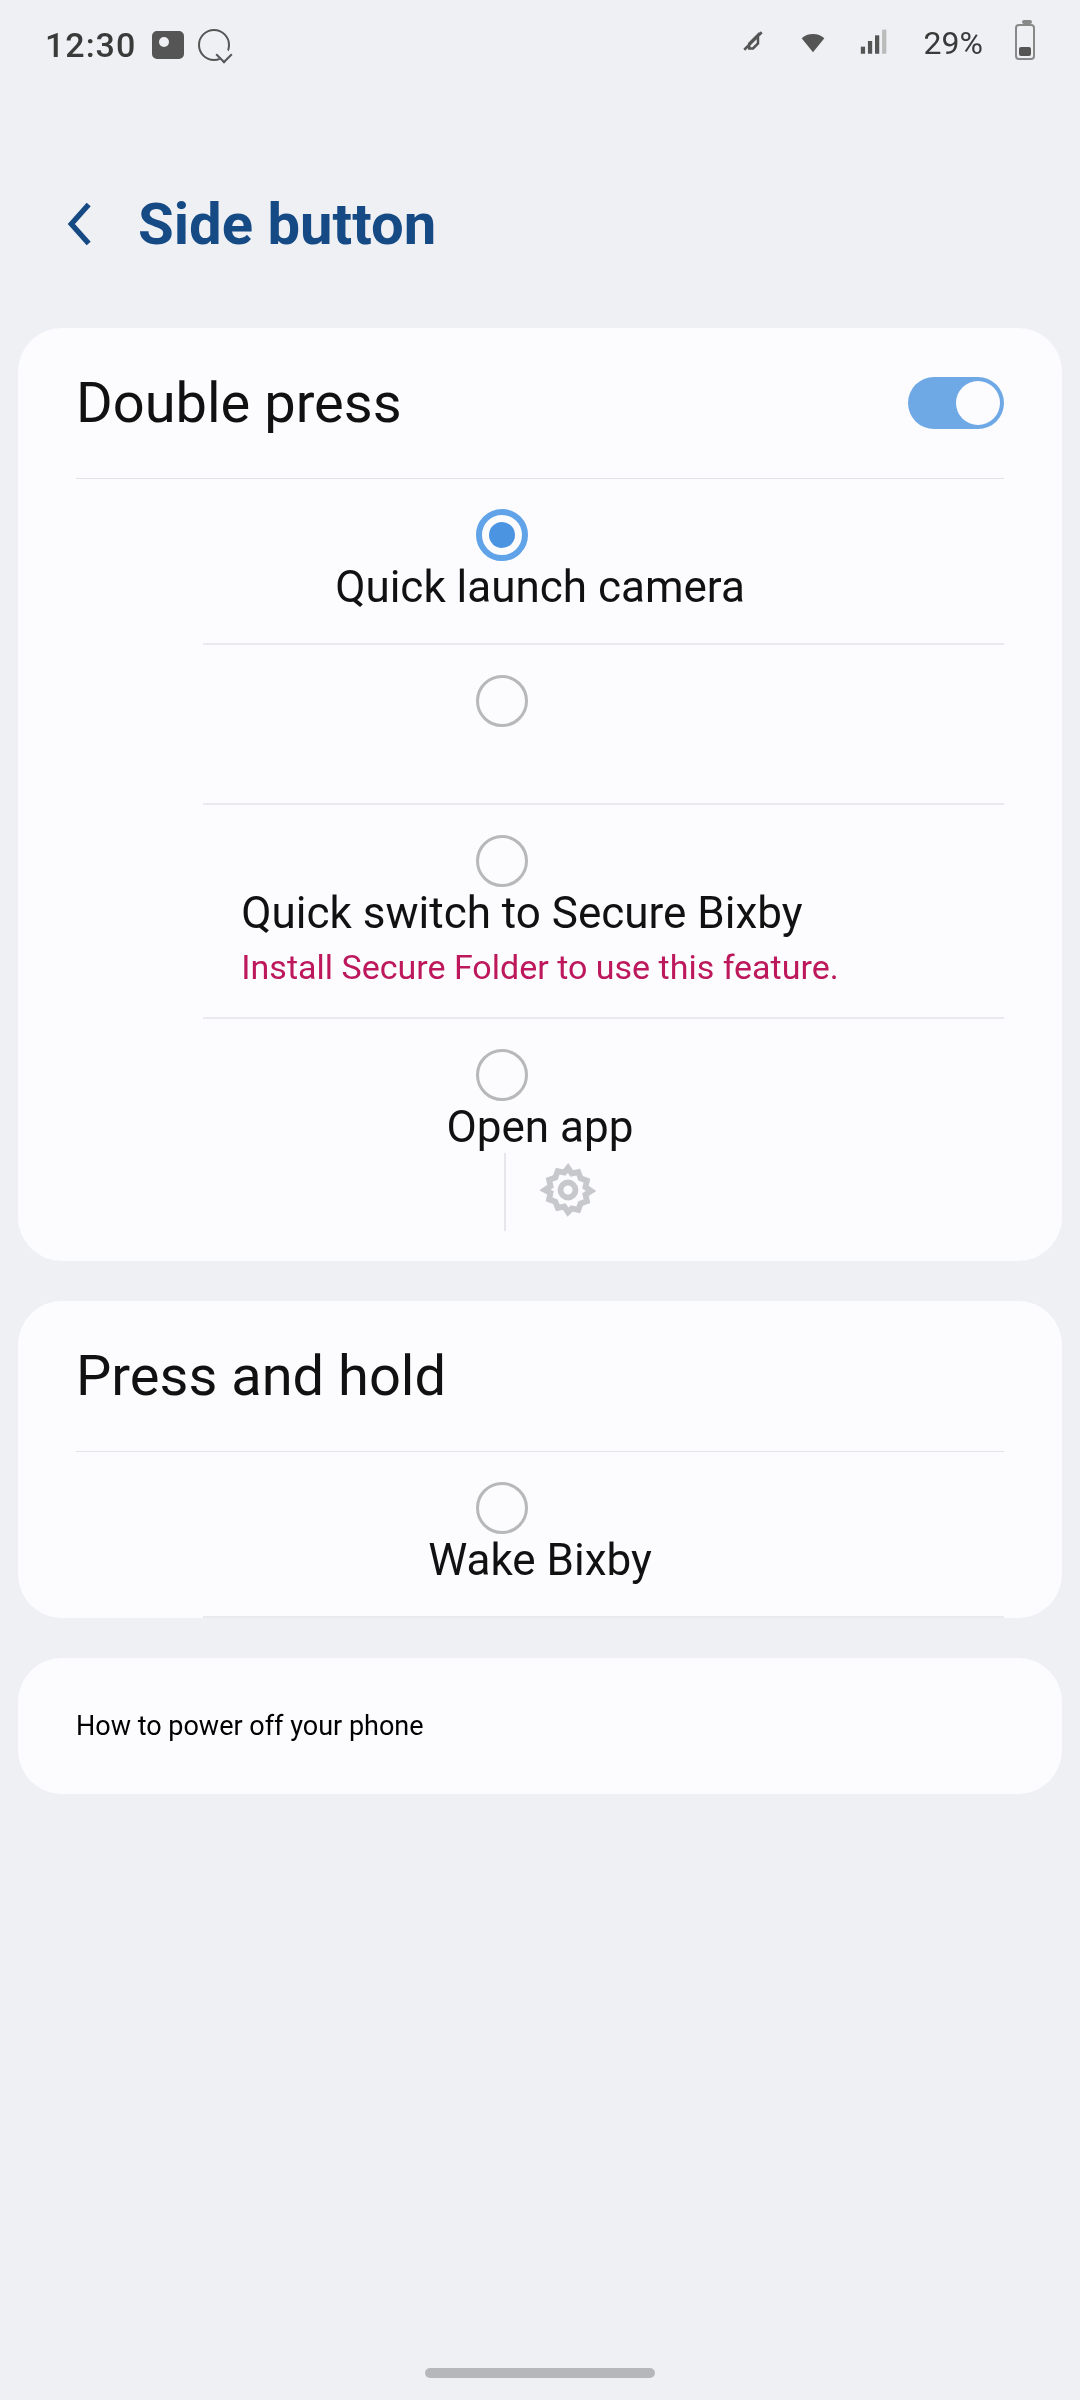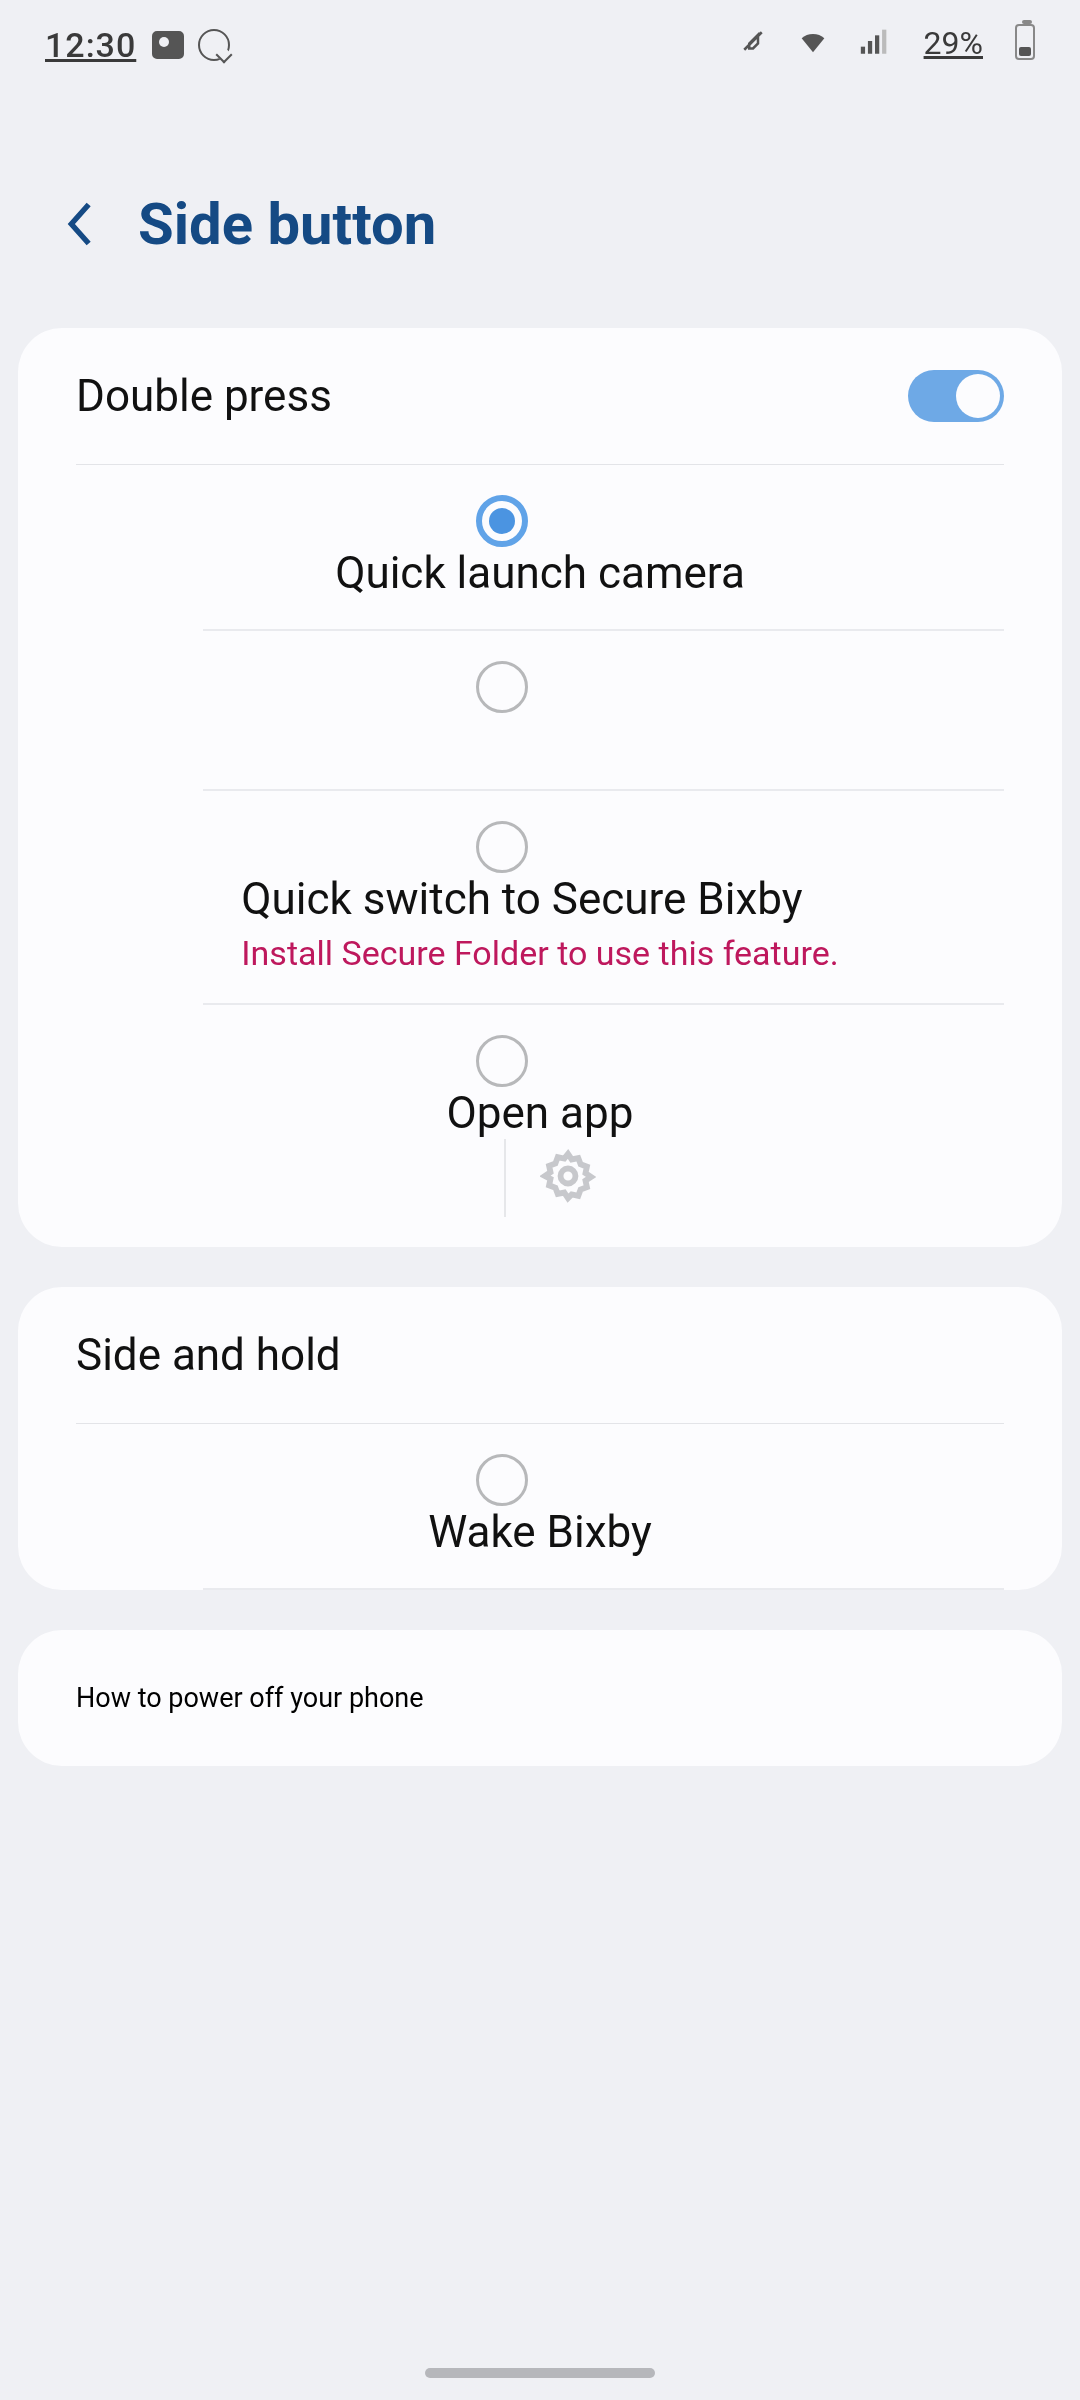--- a/index.html
+++ b/index.html
@@ -14,21 +14,20 @@
 
   
   .status-bar {
     height: 90px;
     display: flex;
     align-items: center;
     justify-content: space-between;
     padding: 0 45px;
     font-size: 34px;
     color: #3a3a3a;
-    text-decoration: underline;
   }
   .status-left {
     display: flex;
     align-items: center;
     gap: 16px;
   }
   .status-time { font-weight: 500; letter-spacing: 1px; }
   .status-icons-left {
     display: flex;
     align-items: center;
@@ -118,21 +117,21 @@
     border-radius: 44px;
     margin: 0 18px 40px;
   }
   .section-header-row{
     display:flex;
     align-items:center;
     justify-content:space-between;
     padding: 42px 58px 42px 58px;
   }
   .section-header-label{
-    font-size: 44px;
+    font-size: 56px;
     color:#111;
   }
   .thin-divider{
     height:1px;
     background:#e3e4e8;
     margin: 0 58px;
   }
   .inset-divider{
     height:2px;
     background:#e9eaee;
@@ -311,21 +310,21 @@
             <circle cx="12" cy="12" r="3.2"></circle>
             <path d="M12 2.5l1.6 2.4 2.8-.6 1 2.7 2.7 1-.6 2.8 2.4 1.6-2.4 1.6.6 2.8-2.7 1-1 2.7-2.8-.6L12 21.5l-1.6-2.4-2.8.6-1-2.7-2.7-1 .6-2.8L2.1 12l2.4-1.6L3.9 7.6l2.7-1 1-2.7 2.8.6L12 2.5z"></path>
           </svg>
       </span>
     </div>
   </div>
 </div>
 
 <div class="card">
   <div class="section-header-row">
-    <span class="section-header-label">Side and hold</span>
+    <span class="section-header-label">Press and hold</span>
   </div>
   <div class="thin-divider"></div>
 
   <div class="radio-row">
     <span class="radio"></span>
     <div class="row-text">
       <span class="row-label">Wake Bixby</span>
     </div>
   </div>
   <div class="inset-divider"></div>

